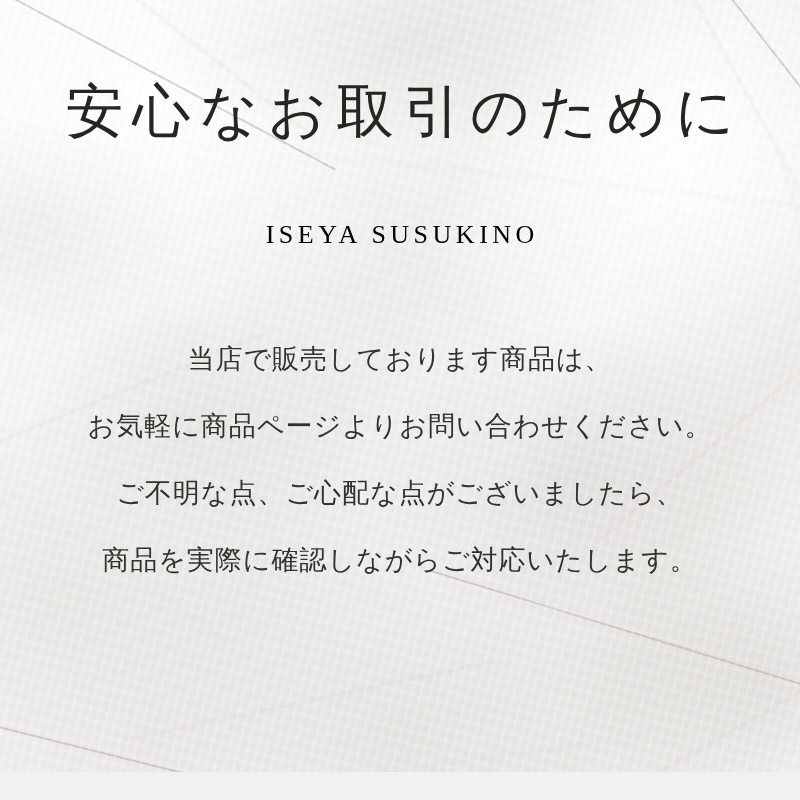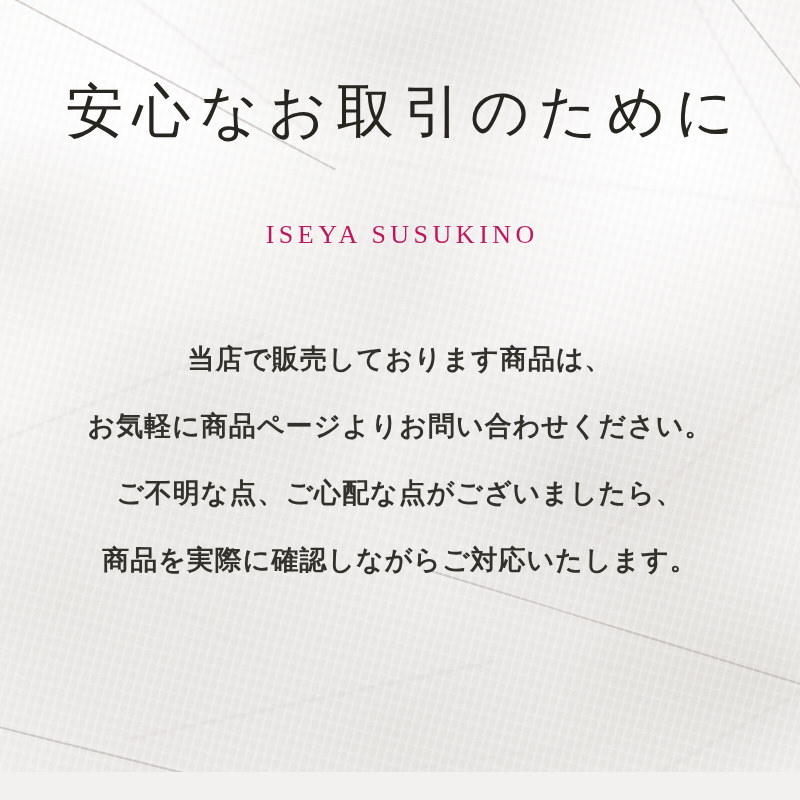--- a/index.html
+++ b/index.html
@@ -101,39 +101,38 @@
     line-height: 1.1;
     white-space: nowrap;
   }
 
   .brand {
     margin: 0;
     padding-top: 76px;
     font-family: "Liberation Serif", "DejaVu Serif", serif;
     font-size: 26px;
     font-weight: 400;
-    color: #be185d;
+    color: #000000;
     letter-spacing: 4.5px;
     text-indent: 4.5px;
     white-space: nowrap;
   }
 
   .body-copy {
     padding-top: 76px;
     font-family: "Liberation Sans", "DejaVu Sans", sans-serif;
     font-size: 27px;
     font-weight: 400;
     color: #32312c;
     line-height: 67px;
     letter-spacing: 1px;
   }
   .body-copy .line {
     display: block;
     white-space: nowrap;
-    font-weight: bold;
   }
 </style>
 </head>
 <body>
 
 <div id="banner">
 
   <div class="marble-base"></div>
   <div class="marble-shade"></div>
 

